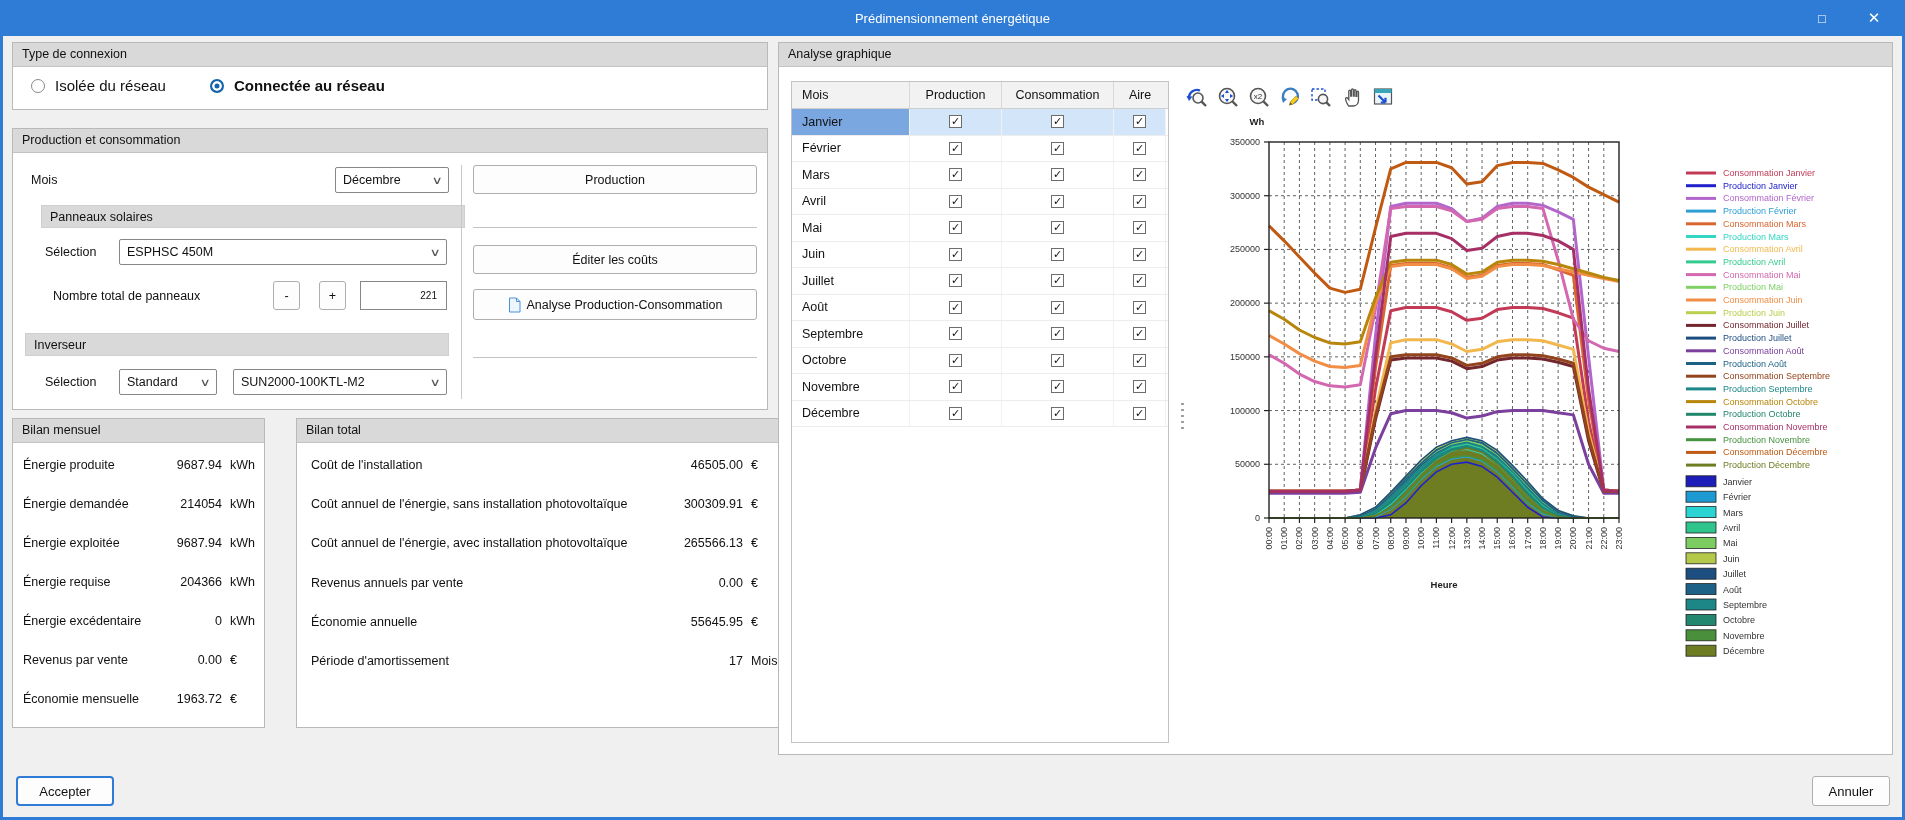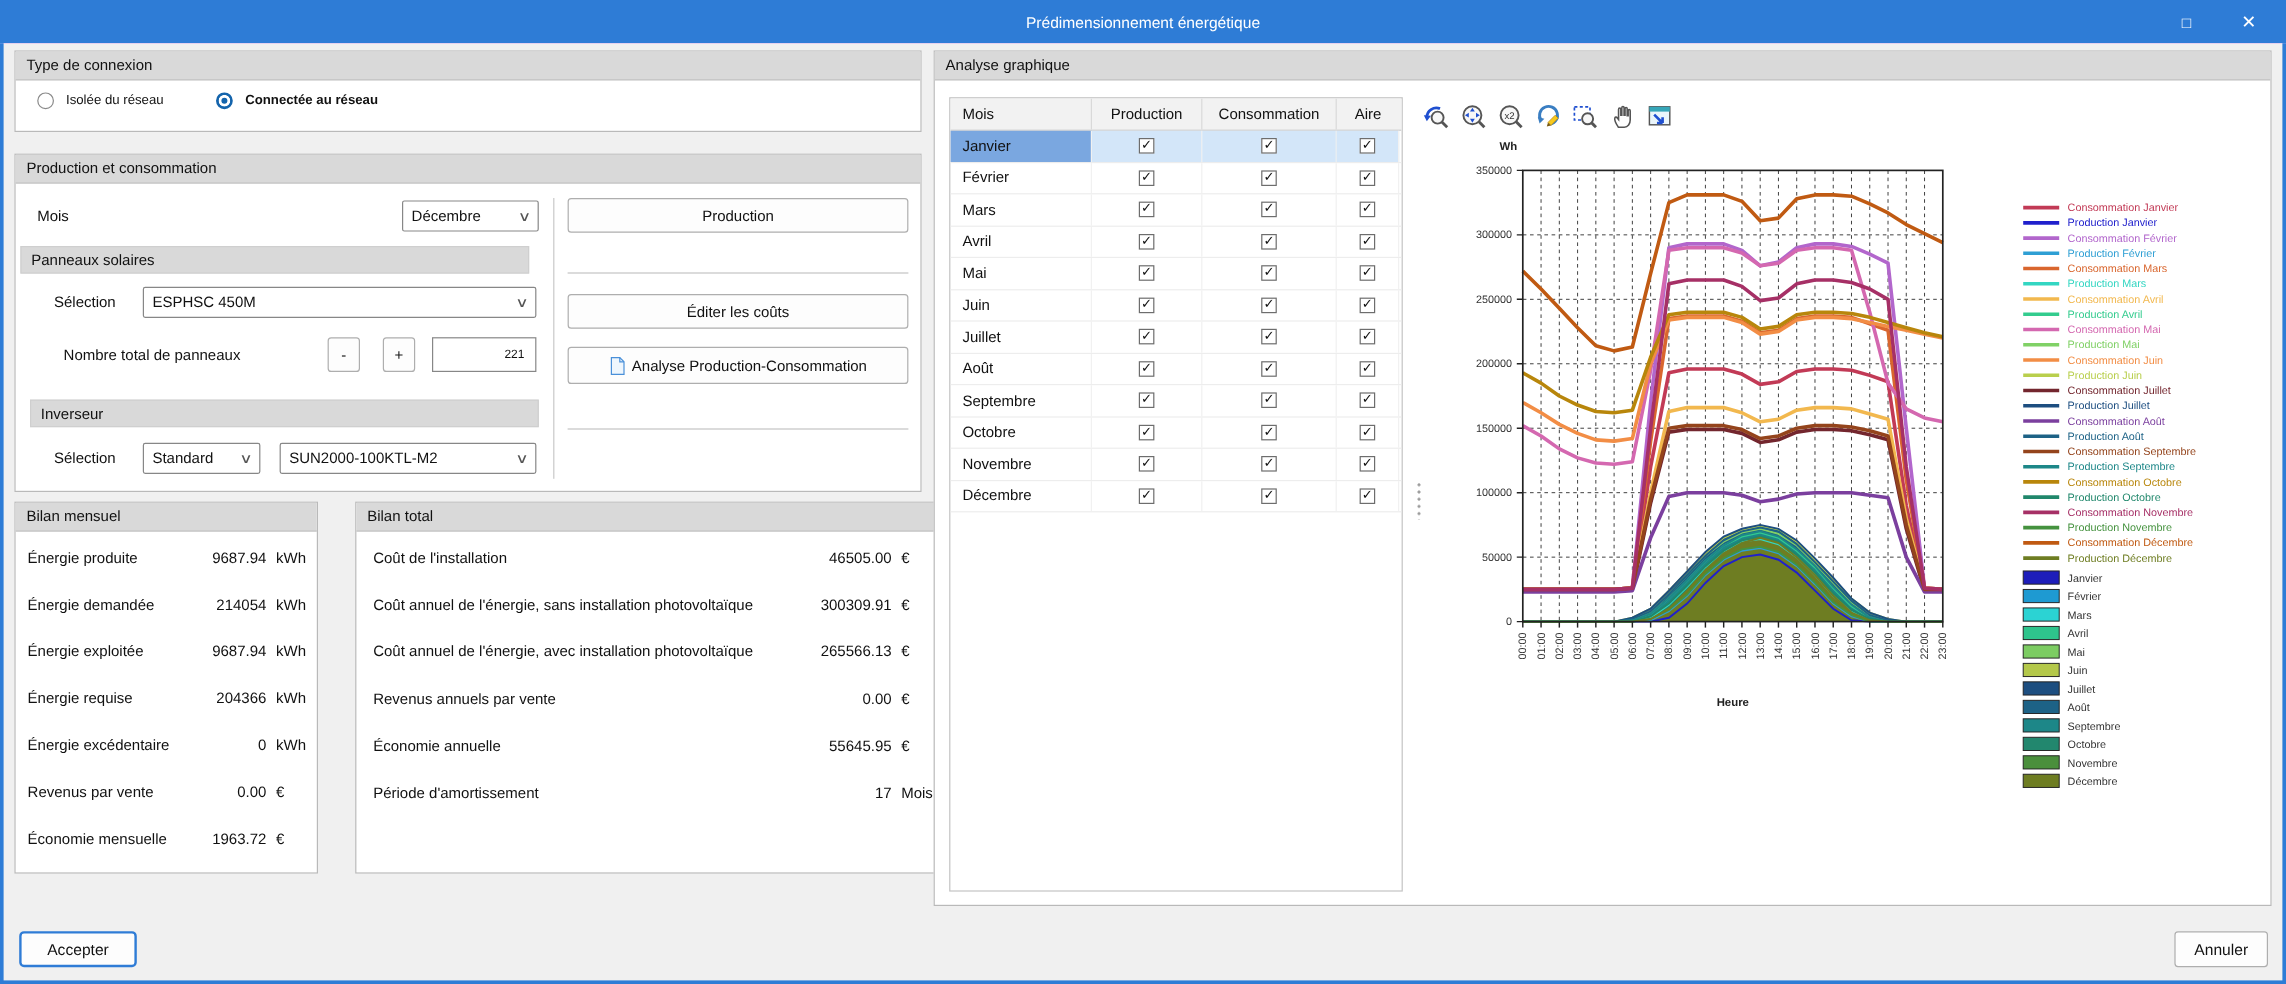--- a/index.html
+++ b/index.html
@@ -16,21 +16,21 @@
   
   .group{position:absolute;border:1px solid #b9b9b9;background:#fff;box-sizing:border-box;}
   .group-header{height:23px;line-height:23px;background:#d9d9d9;border-bottom:1px solid #c3c3c3;padding-left:9px;font-size:12.5px;color:#111;}
   .substrip{position:absolute;height:23px;line-height:23px;background:#d9d9d9;border:1px solid #cfcfcf;box-sizing:border-box;padding-left:8px;font-size:12.5px;color:#111;}
   .lbl{position:absolute;font-size:12.5px;color:#111;white-space:nowrap;}
   
   .radio-row{position:absolute;left:18px;top:34px;display:flex;align-items:center;gap:10px;}
   .radio{width:14px;height:14px;border-radius:50%;box-sizing:border-box;}
   .radio.unsel{border:1px solid #8a8a8a;background:#fff;}
   .radio.sel{background:#1464ac;border:2px solid #1464ac;box-shadow:inset 0 0 0 2.5px #fff;}
-  .radio-label{font-size:11px;color:#111;margin-right:34px;}
+  .radio-label{font-size:15px;color:#111;margin-right:34px;}
   .radio-label.b{font-weight:bold;}
   
   .combo{position:absolute;background:#fff;border:1px solid #878787;border-radius:2px;box-sizing:border-box;display:flex;align-items:center;padding:0 7px;font-size:12.5px;color:#111;}
   .combo .chev{margin-left:auto;color:#555;font-size:11px;transform:scaleX(1.4);}
   .btn{position:absolute;background:#fdfdfd;border:1px solid #aeaeae;border-radius:3px;box-sizing:border-box;display:flex;align-items:center;justify-content:center;font-size:12.5px;color:#111;gap:6px;}
   .field{position:absolute;background:#fff;border:1px solid #878787;box-sizing:border-box;display:flex;align-items:center;justify-content:flex-end;padding:0 9px;font-size:10px;color:#111;}
   .vsep{position:absolute;width:1px;background:#c9c9c9;}
   .hsep{position:absolute;height:1px;background:#c3c3c3;}
   
   .bilan-rows{position:absolute;left:0;right:0;display:flex;flex-direction:column;justify-content:space-around;}
@@ -86,21 +86,21 @@
     </div>
 
     <div class="group" style="left:9px;top:92px;width:756px;height:282px;">
       <div class="group-header">Production et consommation</div>
       <span class="lbl" style="left:18px;top:44px;">Mois</span>
       <div class="combo" style="left:322px;top:38px;width:114px;height:26px;">
         <span>Décembre</span>
         <span class="chev">∨</span>
       </div>
 
-      <div class="substrip" style="left:4px;top:76px;width:424px;">Panneaux solaires</div>
+      <div class="substrip" style="left:28px;top:76px;width:424px;">Panneaux solaires</div>
       <span class="lbl" style="left:32px;top:116px;">Sélection</span>
       <div class="combo" style="left:106px;top:110px;width:328px;height:26px;">
         <span>ESPHSC 450M</span>
         <span class="chev">∨</span>
       </div>
 
       <span class="lbl" style="left:40px;top:160px;">Nombre total de panneaux</span>
       <div class="btn" style="left:260px;top:152px;width:27px;height:29px;">-</div>
       <div class="btn" style="left:306px;top:152px;width:27px;height:29px;">+</div>
       <div class="field" style="left:347px;top:152px;width:87px;height:29px;">221</div>

